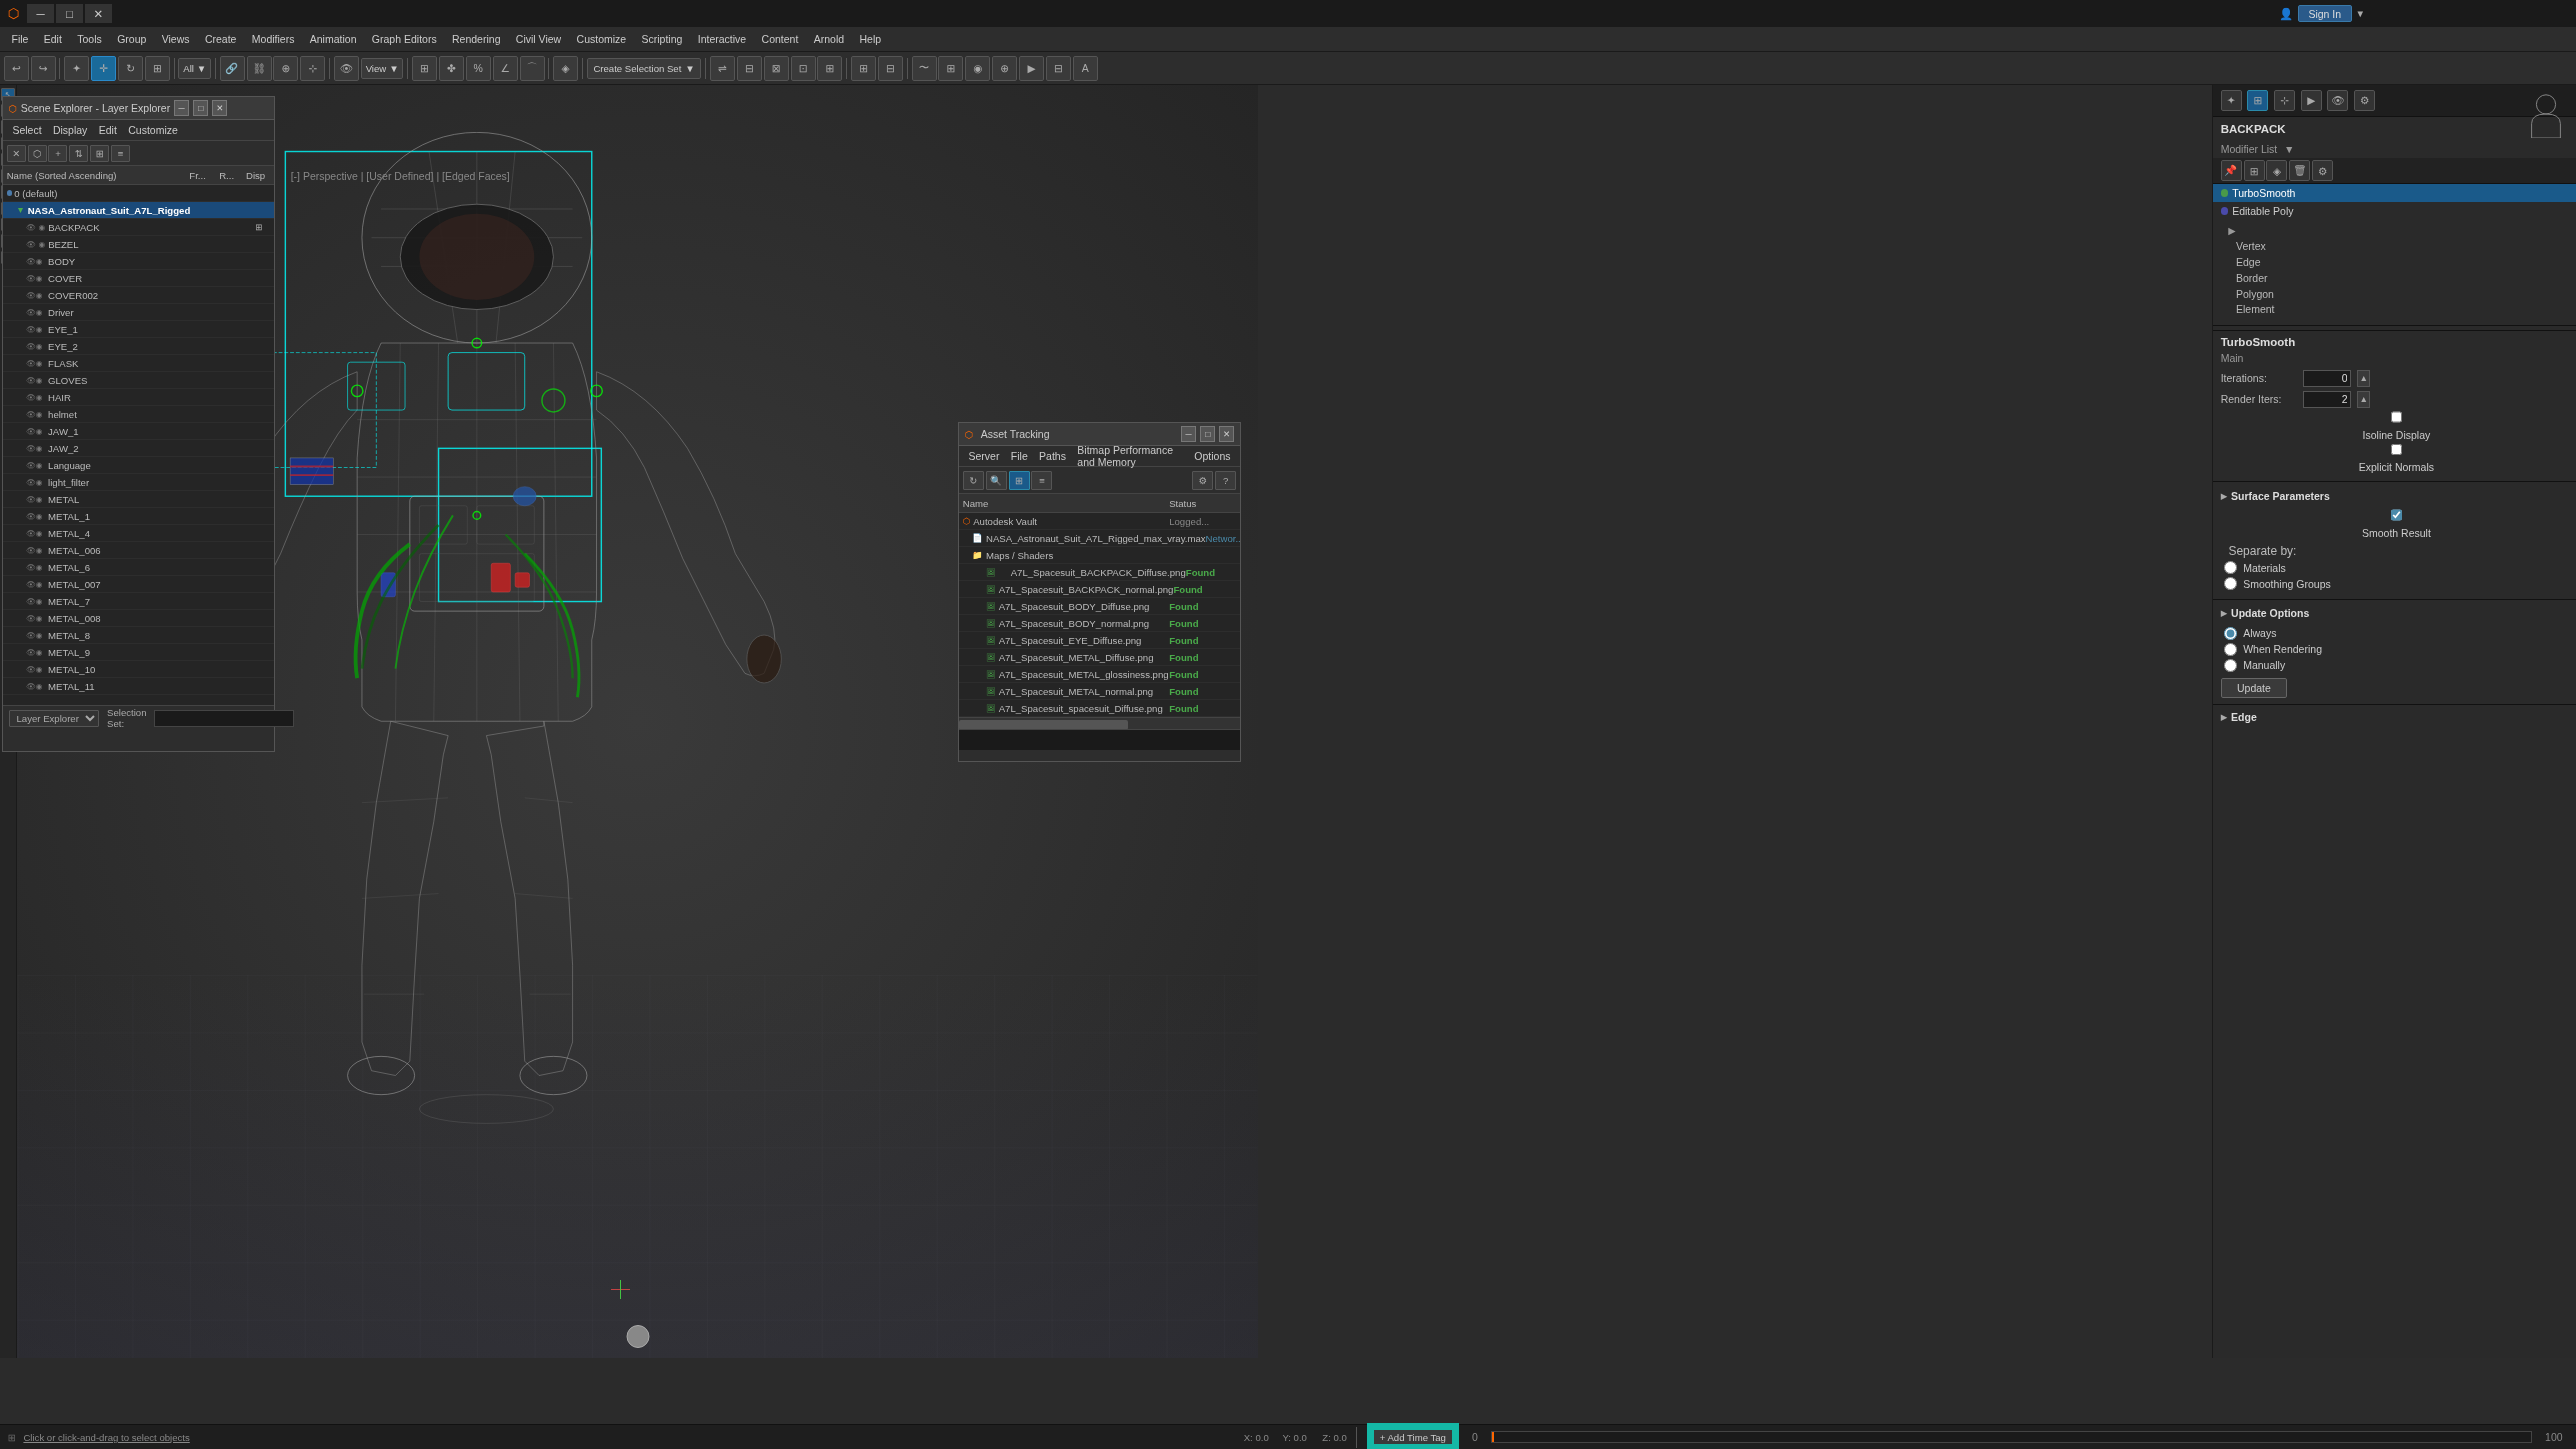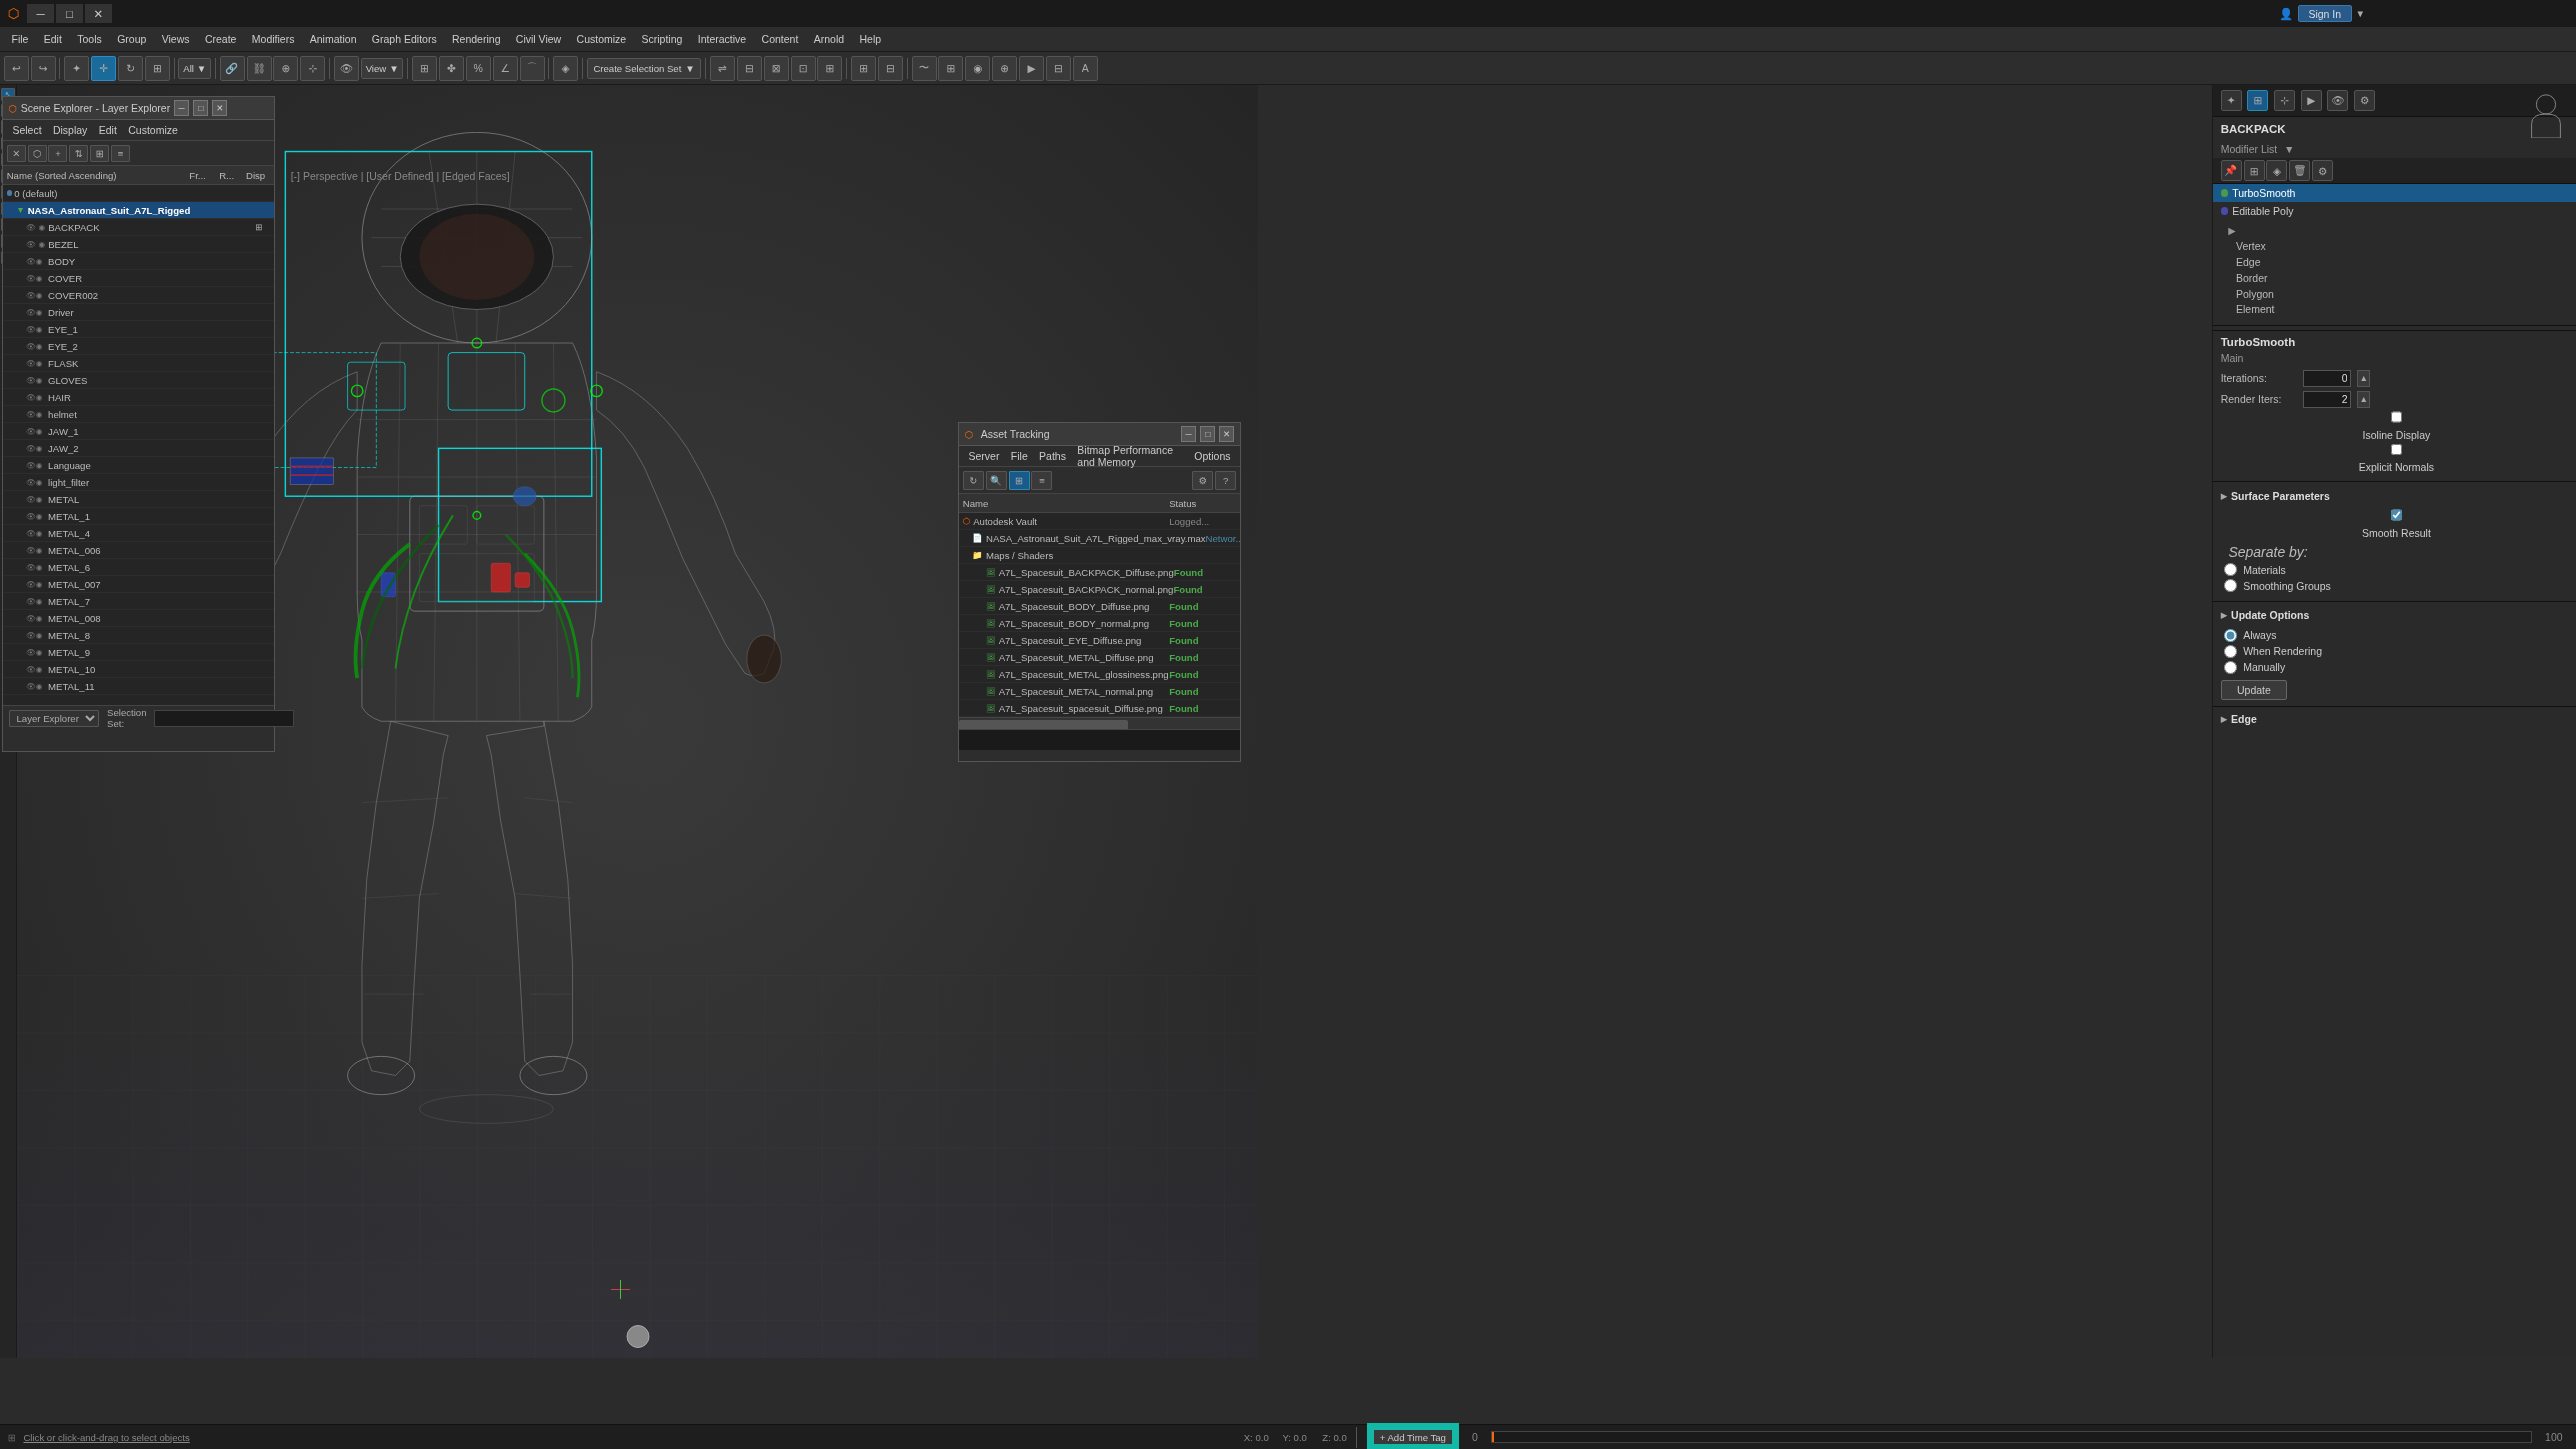--- a/index.html
+++ b/index.html
@@ -1136,21 +1136,21 @@
     <div class="section-header-bar">
       <span class="chevron">▶</span>
       <span class="section-title">Surface Parameters</span>
     </div>
 
     <div class="ts-checkbox-row">
       <input type="checkbox" class="ts-checkbox" checked="" style="">
       <span>Smooth Result</span>
     </div>
 
-    <div style="padding:2.9px 7.7px;font-size:14px;color:#bbb;font-style:italic;">
+    <div style="padding:2.9px 7.7px;font-size:12px;color:#bbb;">
       <span>Separate by:</span>
     </div>
 
     <div class="radio-row">
       <input type="radio" name="separate" class="radio-input" style="">
       <span>Materials</span>
     </div>
 
     <div class="radio-row">
       <input type="radio" name="separate" class="radio-input" style="">
@@ -1236,21 +1236,21 @@
       <span style="flex:1;font-size:9.6px;">NASA_Astronaut_Suit_A7L_Rigged_max_vray.max</span>
       <span style="width:67px;font-size:9.6px;" class="status-networked">Networ...</span>
     </div>
     <div class="at-item at-indent-1">
       <span style="color:#f90;margin-right:2.9px;font-size:8.6px;">📁</span>
       <span style="flex:1;font-size:9.6px;">Maps / Shaders</span>
       <span style="width:67px;"></span>
     </div>
     <div class="at-item at-indent-2">
       <span style="color:#4aaa4a;margin-right:2.9px;font-size:7.7px;">🖼</span>
-      <span style="flex:1;font-size:9.6px;">A7L_Spacesuit_BACKPACK_Diffuse.png</span>
+      <span style="flex:1;font-size:9.6px;margin-left:12px;">A7L_Spacesuit_BACKPACK_Diffuse.png</span>
       <span style="width:67px;font-size:9.6px;" class="status-found">Found</span>
     </div>
     <div class="at-item at-indent-2">
       <span style="color:#4aaa4a;margin-right:2.9px;font-size:7.7px;">🖼</span>
       <span style="flex:1;font-size:9.6px;">A7L_Spacesuit_BACKPACK_normal.png</span>
       <span style="width:67px;font-size:9.6px;" class="status-found">Found</span>
     </div>
     <div class="at-item at-indent-2">
       <span style="color:#4aaa4a;margin-right:2.9px;font-size:7.7px;">🖼</span>
       <span style="flex:1;font-size:9.6px;">A7L_Spacesuit_BODY_Diffuse.png</span>

